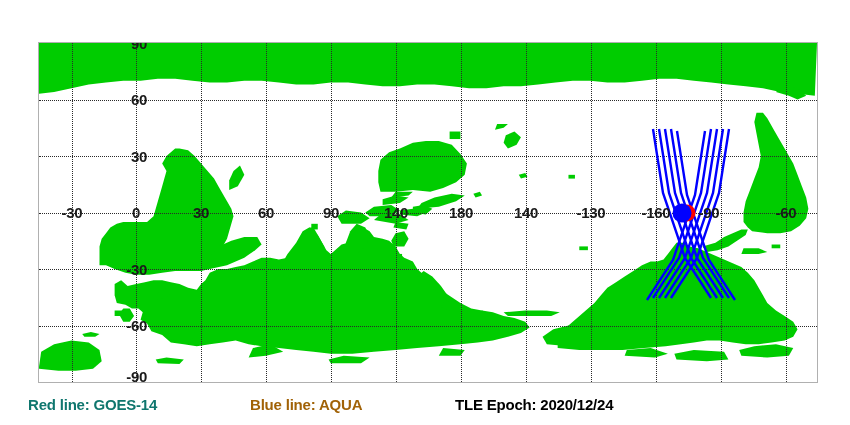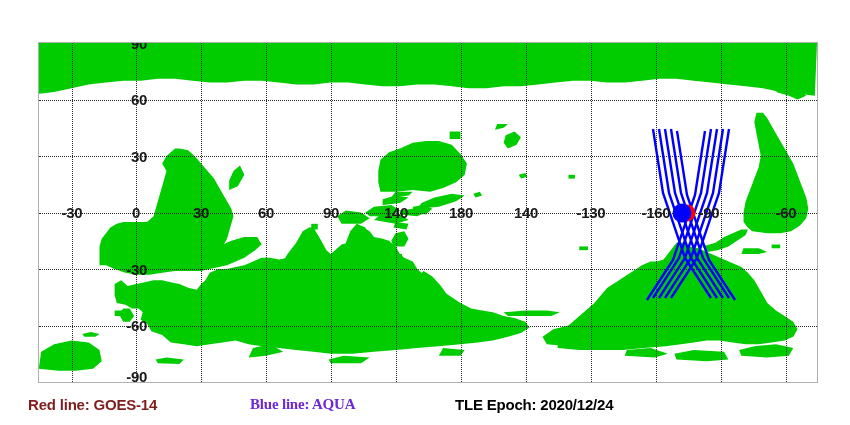--- a/index.html
+++ b/index.html
@@ -85,22 +85,22 @@
     left:0; top:393px;
     width:850px; height:32px;
   }
   .legend-item{
     position:absolute;
     font-size:15px;
     font-weight:bold;
     white-space:nowrap;
     letter-spacing:-0.2px;
   }
-  #legend-red{ left:28px;  top:3px; color:#7f1d1d; }
-  #legend-blue{ left:250px; top:3px; color:#6d28d9;font-family:Liberation Serif, serif; }
+  #legend-red{ left:28px;  top:3px; color:#0f766e; }
+  #legend-blue{ left:250px; top:3px; color:#a16207; }
   #legend-epoch{ left:455px; top:3px; color:#000000;text-align:center; }
 </style>
 </head>
 <body>
 
 <div id="map-frame">
   <div id="map-clip">
 
     <svg id="land-svg" viewBox="-45 -90 360 180" preserveAspectRatio="none">
       <g fill="#00CC00" stroke="none">

